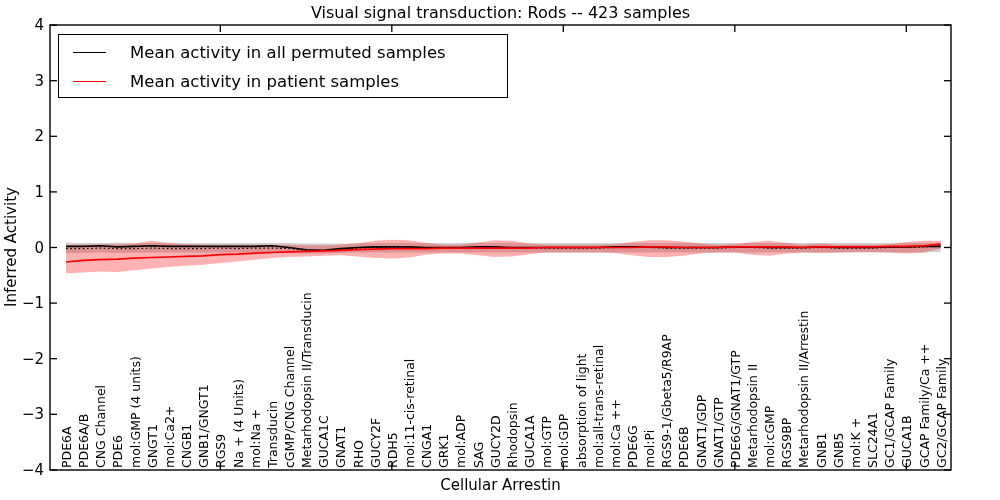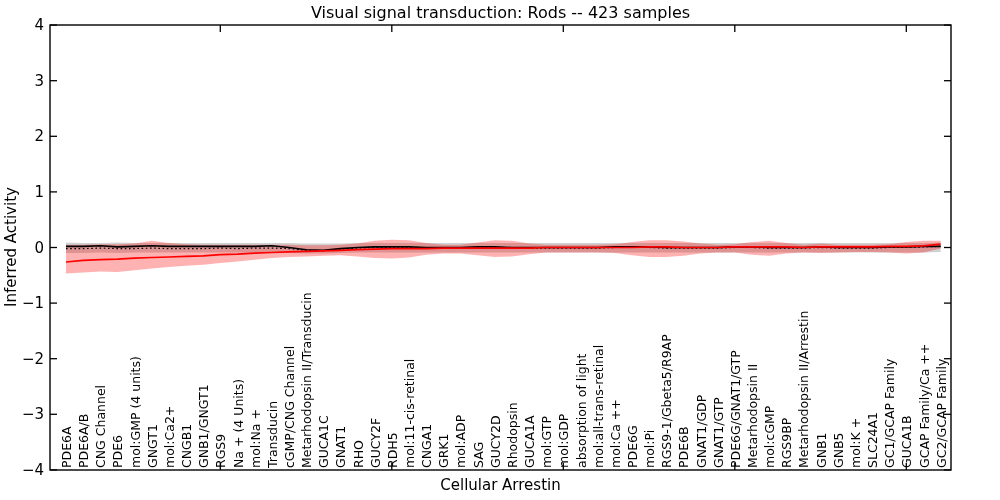--- a/index.html
+++ b/index.html
@@ -142,13 +142,23 @@
       <div class="xlab" style="left: 814.6px; top: 468px;">GNB1</div>
       <div class="xlab" style="left: 831.7px; top: 468px;">GNB5</div>
       <div class="xlab" style="left: 848.9px; top: 468px;">mol:K +</div>
       <div class="xlab" style="left: 866px; top: 468px;">SLC24A1</div>
       <div class="xlab" style="left: 883.2px; top: 468px;">GC1/GCAP Family</div>
       <div class="xlab" style="left: 900.3px; top: 468px;">GUCA1B</div>
       <div class="xlab" style="left: 917.5px; top: 468px;">GCAP Family/Ca ++</div>
       <div class="xlab" style="left: 934.6px; top: 468px;">GC2/GCAP Family</div>
     </div>
 
+  <div class="legend">
+    <div class="legend-row">
+      <span class="legend-sample" style="border-top-color: rgb(0, 0, 0);"></span>
+      <span class="legend-label">Mean activity in all permuted samples</span>
+    </div>
+    <div class="legend-row">
+      <span class="legend-sample" style="border-top-color: rgb(255, 0, 0);"></span>
+      <span class="legend-label">Mean activity in patient samples</span>
+    </div>
+  </div>
 </div>
 
 </body></html>

